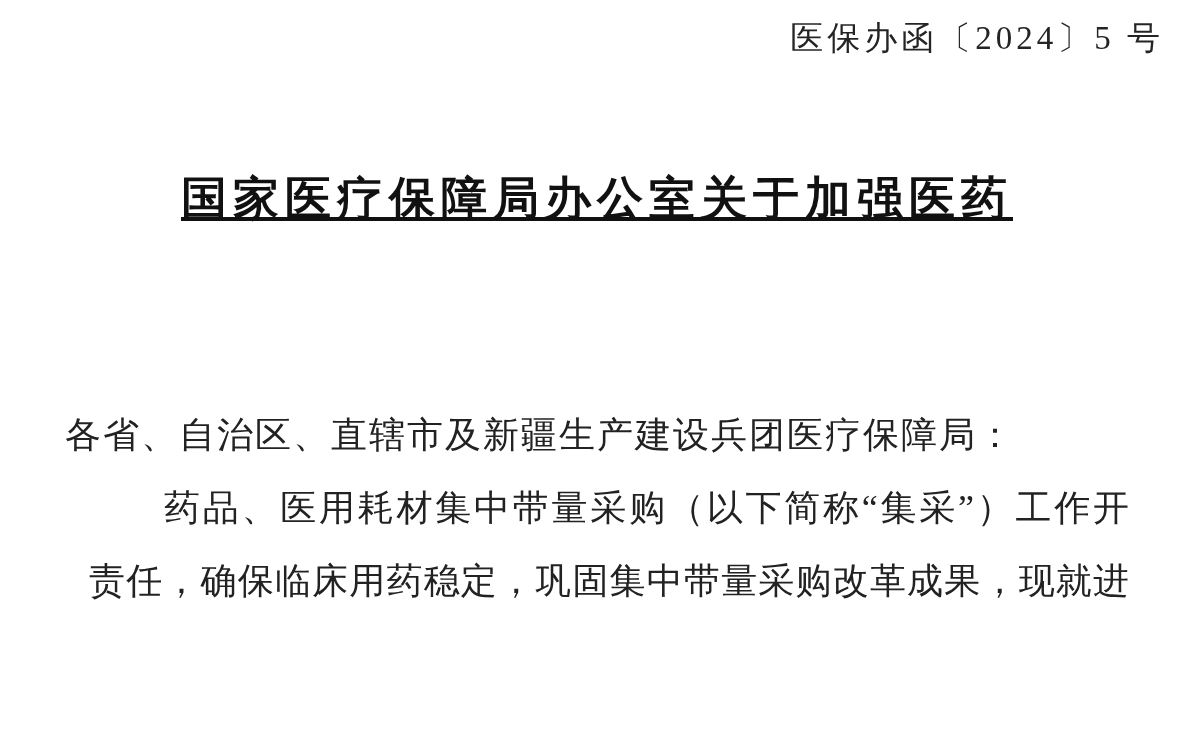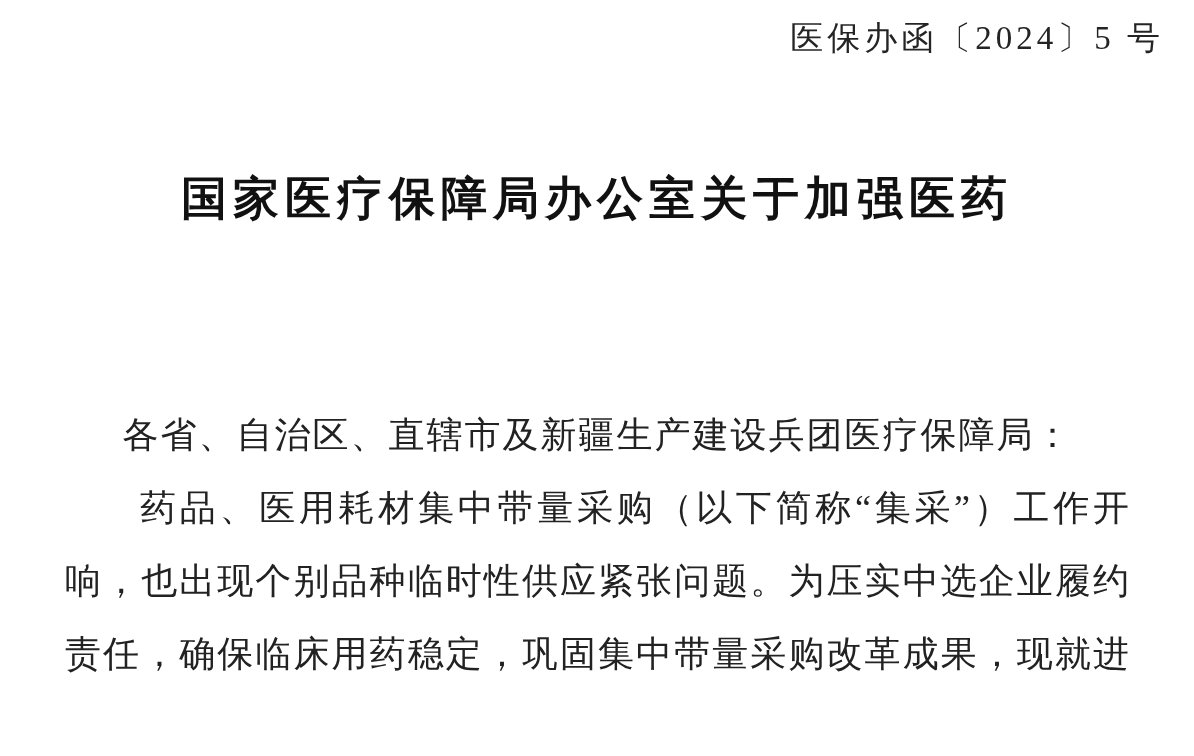--- a/index.html
+++ b/index.html
@@ -27,61 +27,62 @@
     position: absolute;
     top: 160px;
     left: 0;
     right: 0;
     text-align: center;
     font-weight: bold;
     font-size: 46px;
     line-height: 78px;
     letter-spacing: 6px;
     color: #111111;
+    text-decoration: underline;
   }
   .doc-body {
     position: absolute;
     top: 399px;
     left: 65px;
     width: 1065px;
     font-size: 36px;
     color: #222222;
   }
   .body-line {
     height: 73px;
     line-height: 73px;
     white-space: nowrap;
   }
   .salutation-line {
-    text-align: center;
+    text-align: left;
     letter-spacing: 2px;
   }
   .para-line {
     white-space: normal;
     text-align: justify;
     text-align-last: justify;
     text-justify: inter-character;
     letter-spacing: 1px;
     overflow: hidden;
+    margin-left: 24px;
   }
   .para-line.indent-first {
     padding-left: 75px;
   }
 </style>
 </head>
 <body>
 
 <div class="page">
 
   <div class="doc-number">医保办函〔2024〕5 号</div>
 
   <div class="doc-title">
     <div class="title-line">国家医疗保障局办公室关于加强医药</div>
   </div>
 
   <div class="doc-body">
     <div class="body-line salutation-line">各省、自治区、直辖市及新疆生产建设兵团医疗保障局：</div>
     <div class="body-line para-line indent-first">药品、医用耗材集中带量采购（以下简称“集采”）工作开</div>
-    <div class="body-line para-line">响，也出现个别品种临时性供应紧张问题。为压实中选企业履约</div>
     <div class="body-line para-line">责任，确保临床用药稳定，巩固集中带量采购改革成果，现就进</div>
   </div>
 
 </div>
 
 </body></html>

